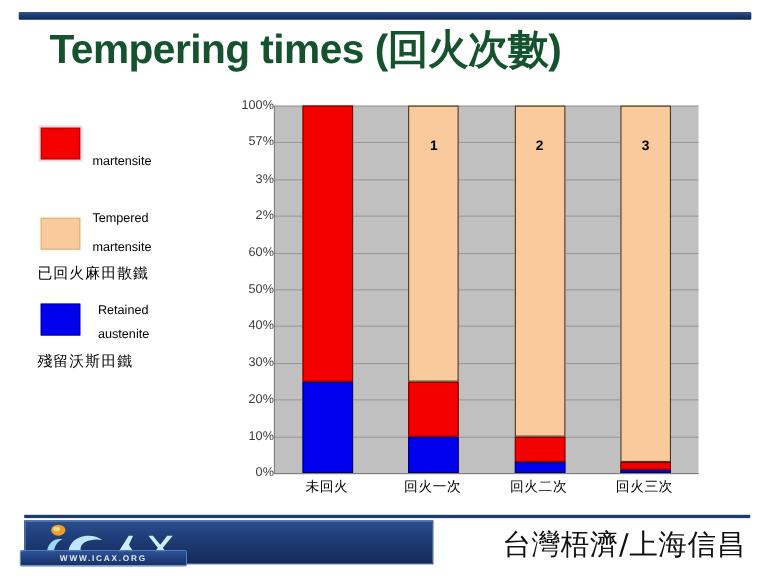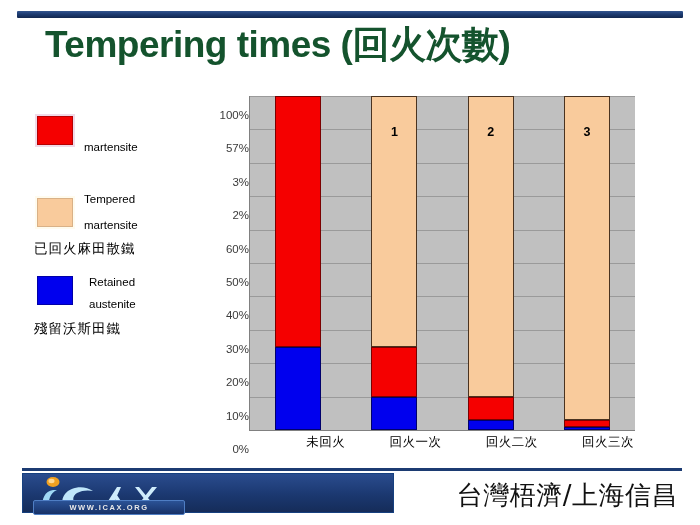--- a/index.html
+++ b/index.html
@@ -85,21 +85,20 @@
     height: 340px;
   }
   .ytick {
     position: absolute;
     right: 0;
     font-size: 11.5px;
     color: #3a3a3a;
     text-align: right;
     transform: translateY(-50%);
     white-space: nowrap;
-    margin-top: 19px;
   }
   #plot {
     position: absolute;
     left: 33px;
     top: 6px;
     width: 386px;
     height: 334px;
     background: #c0c0c0;
     border-left: 1px solid #808080;
     box-sizing: border-box;
@@ -146,21 +145,21 @@
   }
   #x-axis-labels {
     position: absolute;
     left: 33px;
     top: 344px;
     width: 386px;
     height: 22px;
   }
   .xtick {
     position: absolute;
-    text-align: right;
+    text-align: center;
     font-size: 12.5px;
     color: #000000;
     font-family: "DejaVu Sans", "Liberation Sans", sans-serif;
     white-space: nowrap;
     letter-spacing: 0.5px;
   }
 
   
   #footer-rule {
     position: absolute;
@@ -181,21 +180,21 @@
   }
   #logo-mark {
     position: absolute;
     left: 8px;
     top: 1px;
     width: 190px;
     height: 36px;
   }
   #logo-url {
     position: absolute;
-    left: 33px;
+    left: 18px;
     top: 500px;
     width: 150px;
     height: 13px;
     background: linear-gradient(to bottom, #2b5296 0%, #173268 100%);
     border: 1px solid #4f7ec4;
     border-radius: 2px;
     color: #e9e9e9;
     font-size: 7.5px;
     font-weight: bold;
     letter-spacing: 1.6px;

